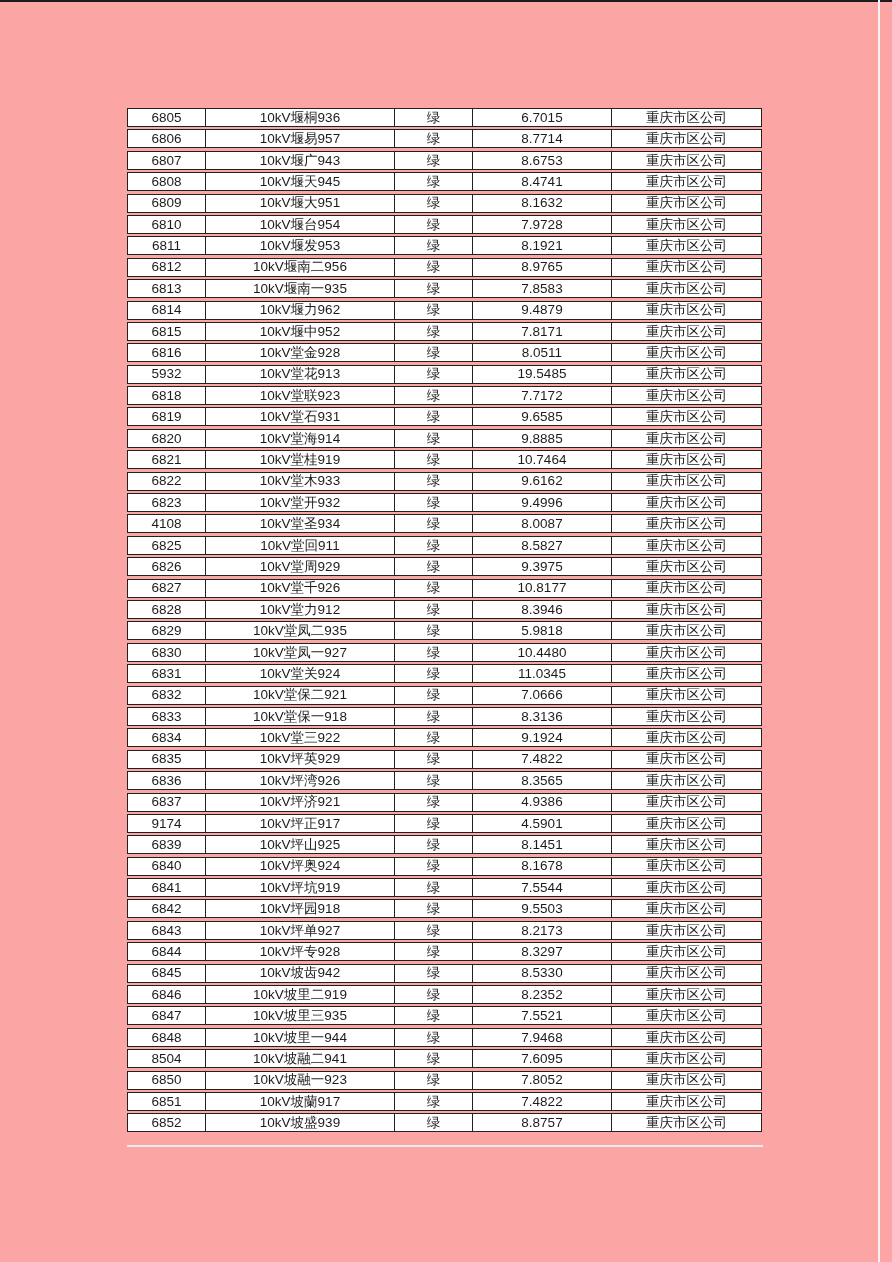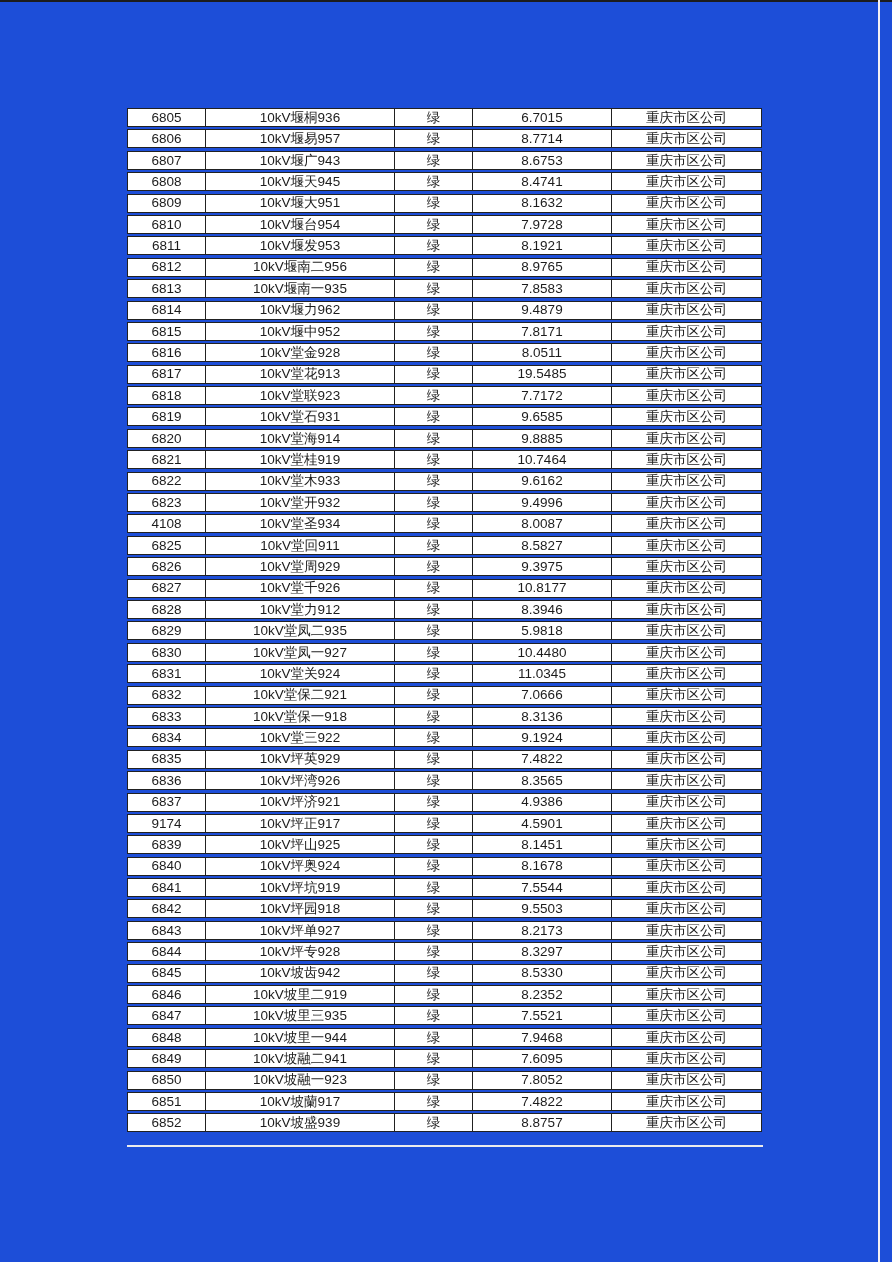--- a/index.html
+++ b/index.html
@@ -1,20 +1,20 @@
 <!DOCTYPE html>
 <html><head>
 <meta charset="utf-8">
 <style>
   html, body { margin: 0; padding: 0; background: #ffffff; }
   .page {
     position: relative;
     width: 892px;
     height: 1262px;
-    background: #1d4ed8;
+    background: #fca5a5;
     overflow: hidden;
     font-family: "Liberation Sans", "DejaVu Sans", sans-serif;
   }
   .top-edge {
     position: absolute;
     top: 0; left: 0;
     width: 892px; height: 2px;
     background: #1c1c1c;
   }
   .right-edge {
@@ -160,21 +160,21 @@
 
   <div class="row">
     <div class="cell c-id">6816</div>
     <div class="cell c-name">10kV堂金928</div>
     <div class="cell c-status">绿</div>
     <div class="cell c-value">8.0511</div>
     <div class="cell c-company">重庆市区公司</div>
   </div>
 
   <div class="row">
-    <div class="cell c-id">6817</div>
+    <div class="cell c-id">5932</div>
     <div class="cell c-name">10kV堂花913</div>
     <div class="cell c-status">绿</div>
     <div class="cell c-value">19.5485</div>
     <div class="cell c-company">重庆市区公司</div>
   </div>
 
   <div class="row">
     <div class="cell c-id">6818</div>
     <div class="cell c-name">10kV堂联923</div>
     <div class="cell c-status">绿</div>
@@ -416,21 +416,21 @@
 
   <div class="row">
     <div class="cell c-id">6848</div>
     <div class="cell c-name">10kV坡里一944</div>
     <div class="cell c-status">绿</div>
     <div class="cell c-value">7.9468</div>
     <div class="cell c-company">重庆市区公司</div>
   </div>
 
   <div class="row">
-    <div class="cell c-id">6849</div>
+    <div class="cell c-id">8504</div>
     <div class="cell c-name">10kV坡融二941</div>
     <div class="cell c-status">绿</div>
     <div class="cell c-value">7.6095</div>
     <div class="cell c-company">重庆市区公司</div>
   </div>
 
   <div class="row">
     <div class="cell c-id">6850</div>
     <div class="cell c-name">10kV坡融一923</div>
     <div class="cell c-status">绿</div>

